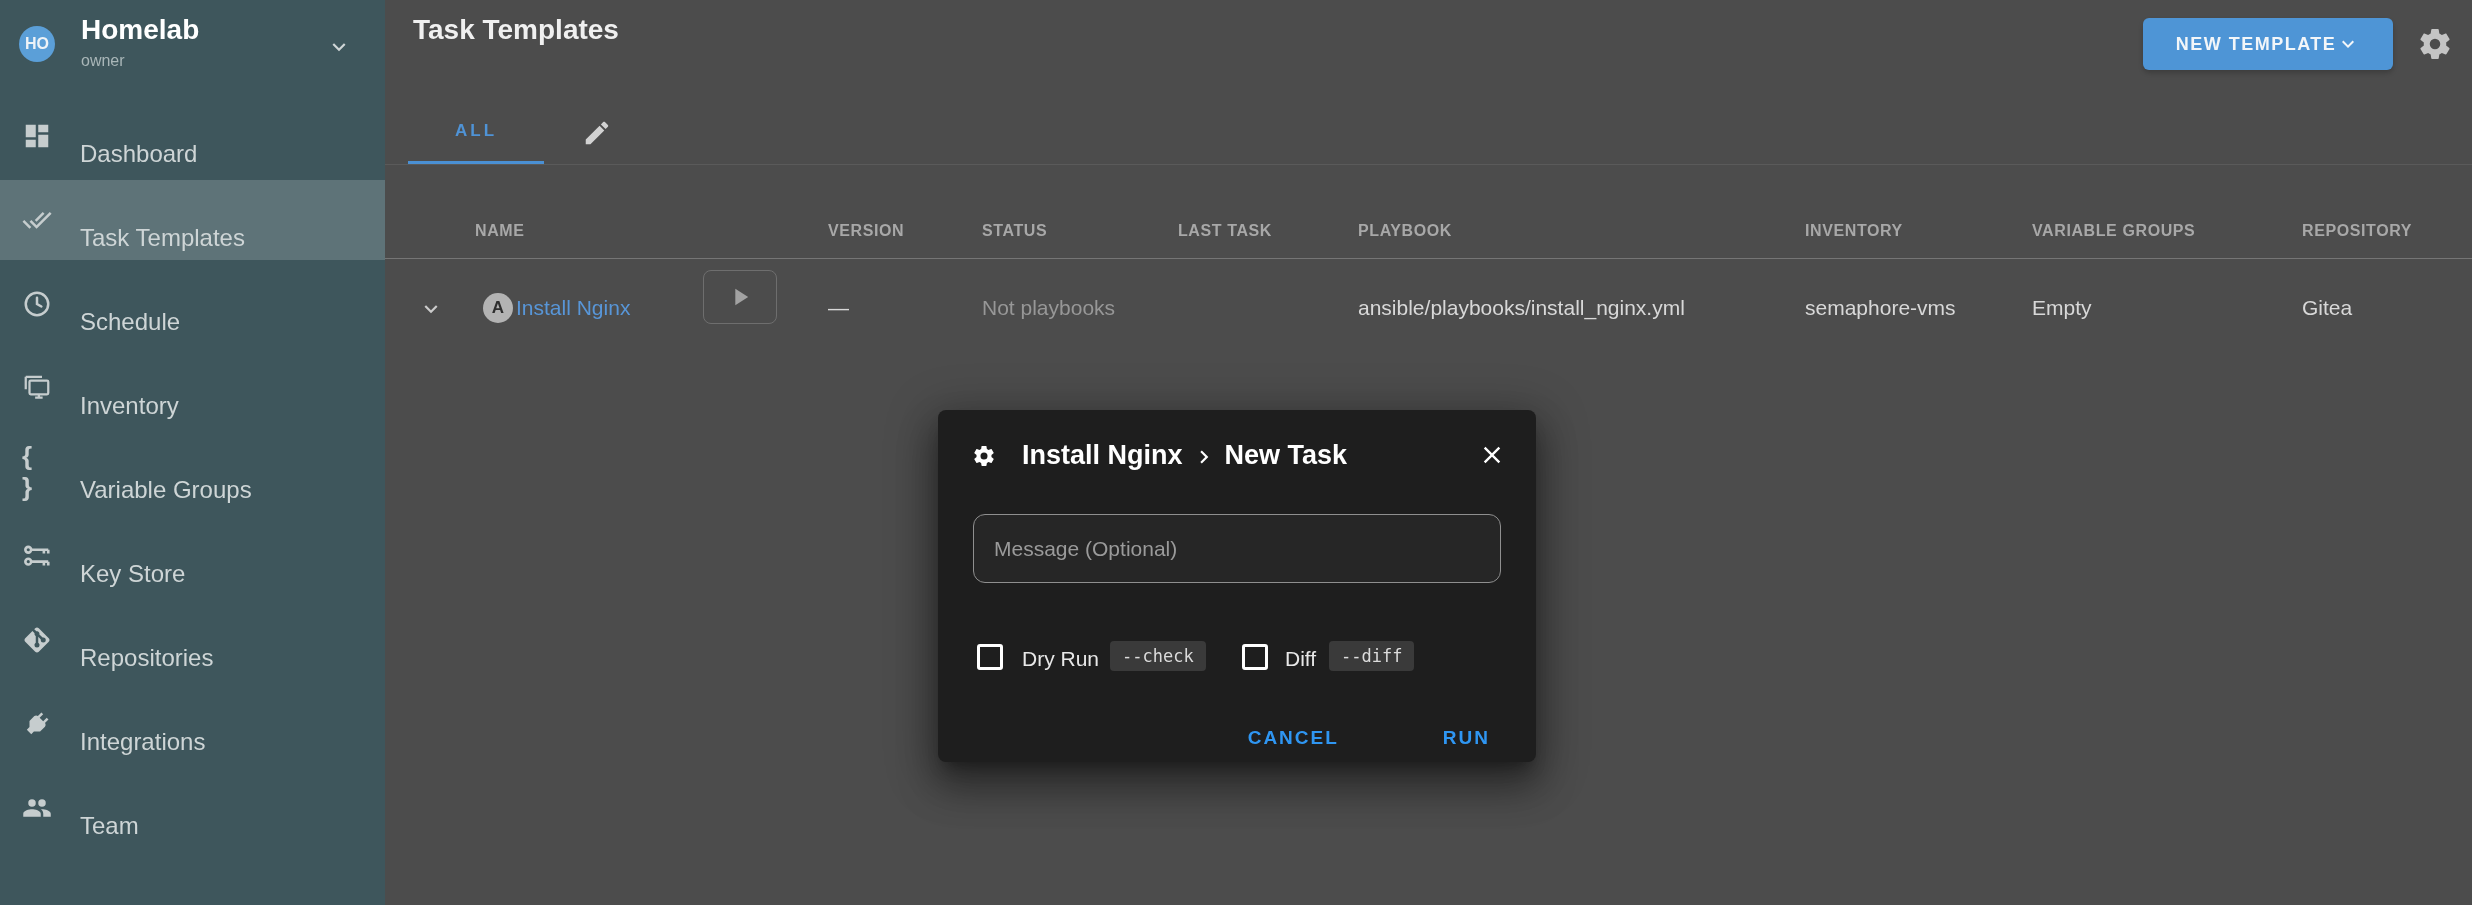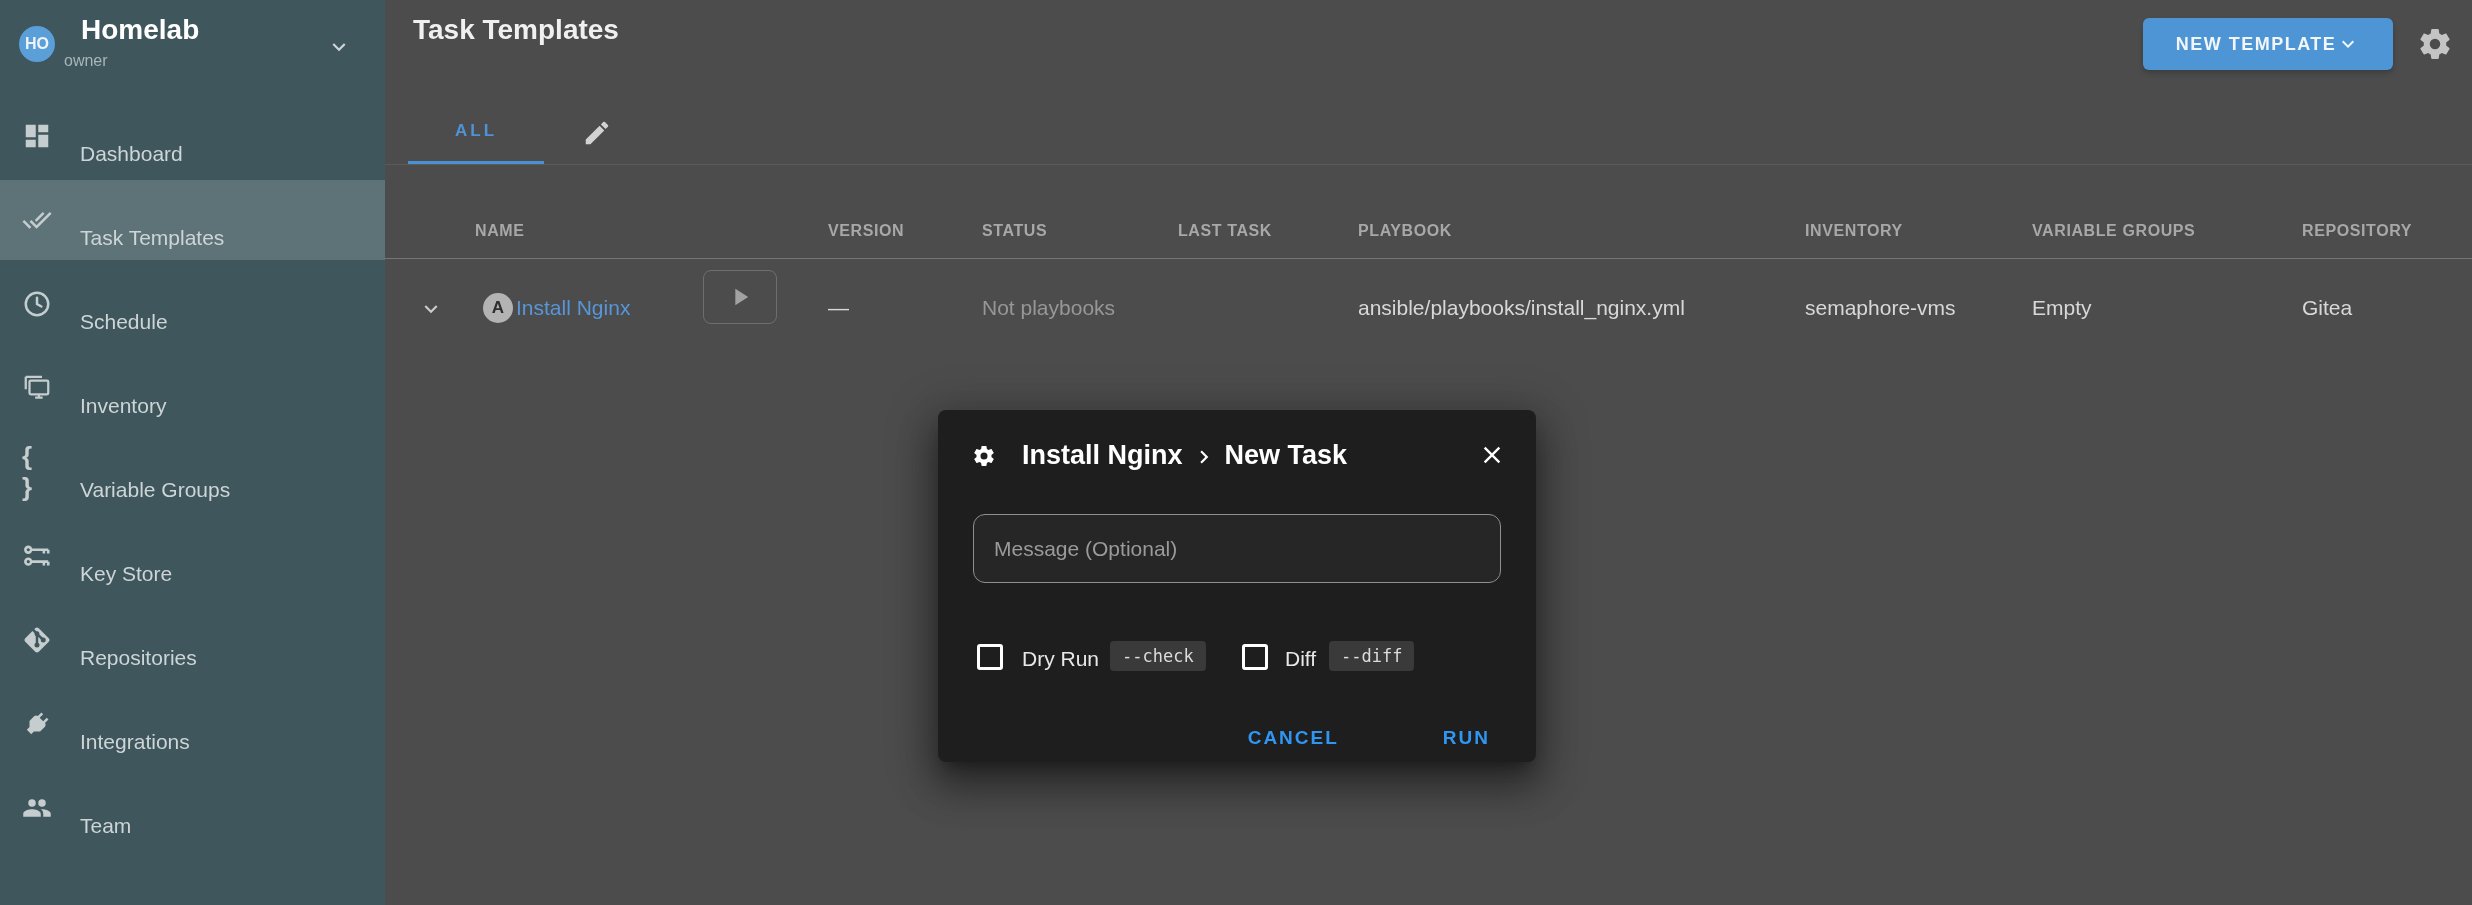--- a/index.html
+++ b/index.html
@@ -6,29 +6,29 @@
   .app{position:relative;width:2472px;height:905px;overflow:hidden;background:#4c4c4c;
        font-family:"Liberation Sans","DejaVu Sans",sans-serif;-webkit-font-smoothing:antialiased;}
 
   
   .sidebar{position:absolute;left:0;top:0;width:385px;height:905px;background:#3e565c;}
   .project-header{position:absolute;left:0;top:0;width:385px;height:90px;cursor:pointer;text-align:center;}
   .avatar{position:absolute;left:19px;top:26px;width:36px;height:36px;border-radius:50%;
           background:#5b9fd8;color:#eef3f7;font-size:16px;font-weight:bold;
           display:flex;align-items:center;justify-content:center;}
   .project-name{position:absolute;left:81px;top:14px;font-size:28px;font-weight:bold;color:#ffffff;}
-  .project-role{position:absolute;left:64px;top:52px;font-size:16px;color:#a9b6b8;}
+  .project-role{position:absolute;left:81px;top:52px;font-size:16px;color:#a9b6b8;}
   .proj-chevron{position:absolute;left:326px;top:34px;width:26px;height:26px;color:#cfd6d7;}
 
   .nav-item{position:absolute;left:0;width:385px;height:80px;display:flex;align-items:center;cursor:pointer;}
   .nav-item.selected{background:#5e7378;}
   .nav-icon{width:30px;height:30px;margin-left:22px;color:#c6cdce;display:flex;align-items:center;justify-content:center;flex:none;}
   .nav-icon svg{width:30px;height:30px;}
   .braces{font-size:26px;font-weight:bold;color:#c6cdce;letter-spacing:1px;}
-  .nav-label{margin-left:28px;font-size:21px;color:#ced5d6;white-space:nowrap;margin-top:36px;}
+  .nav-label{margin-left:28px;font-size:24px;color:#ced5d6;white-space:nowrap;margin-top:36px;}
 
   
   .main{position:absolute;left:385px;top:0;width:2087px;height:905px;}
   .page-title{position:absolute;left:28px;top:14px;font-size:28px;font-weight:bold;color:#f0f0f0;}
   .new-template-btn{position:absolute;top:18px;right:79px;width:250px;height:52px;border-radius:6px;
        background:#4e95d6;display:flex;align-items:center;justify-content:center;gap:0;cursor:pointer;
        box-shadow:0 3px 5px rgba(0,0,0,.2);}
   .new-template-btn span{color:#f2f6f9;font-size:18px;font-weight:bold;letter-spacing:1.5px;}
   .btn-chevron{width:24px;height:24px;color:#f2f6f9;}
   .toolbar-gear{position:absolute;top:26px;right:19px;width:36px;height:36px;color:#c4c4c4;cursor:pointer;}

